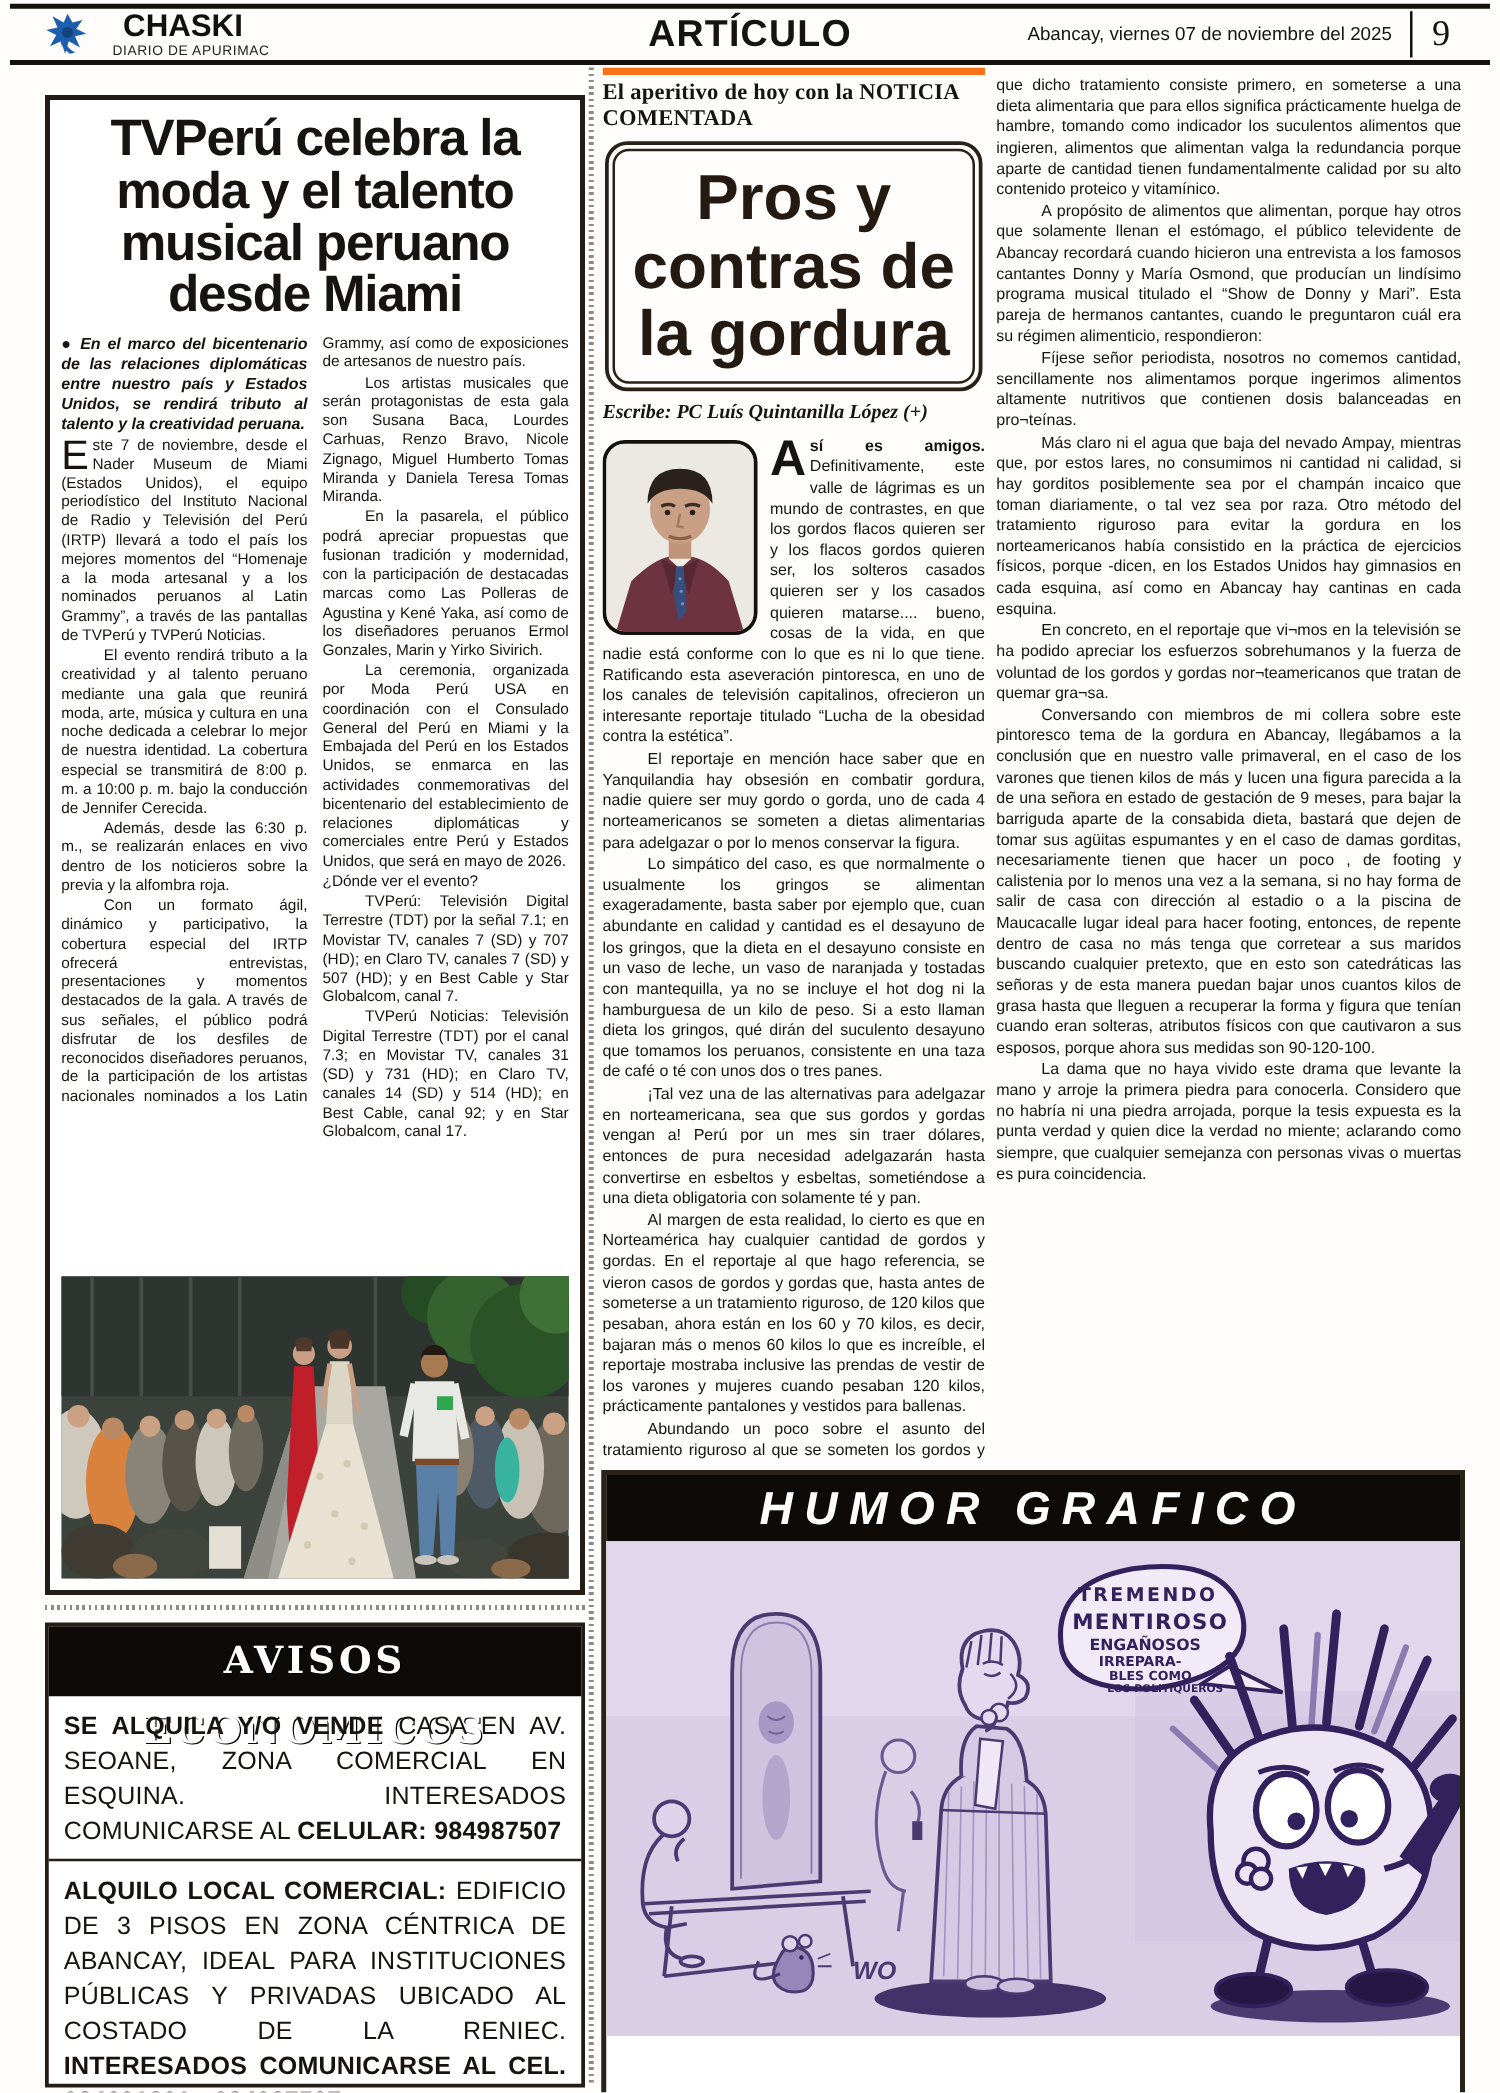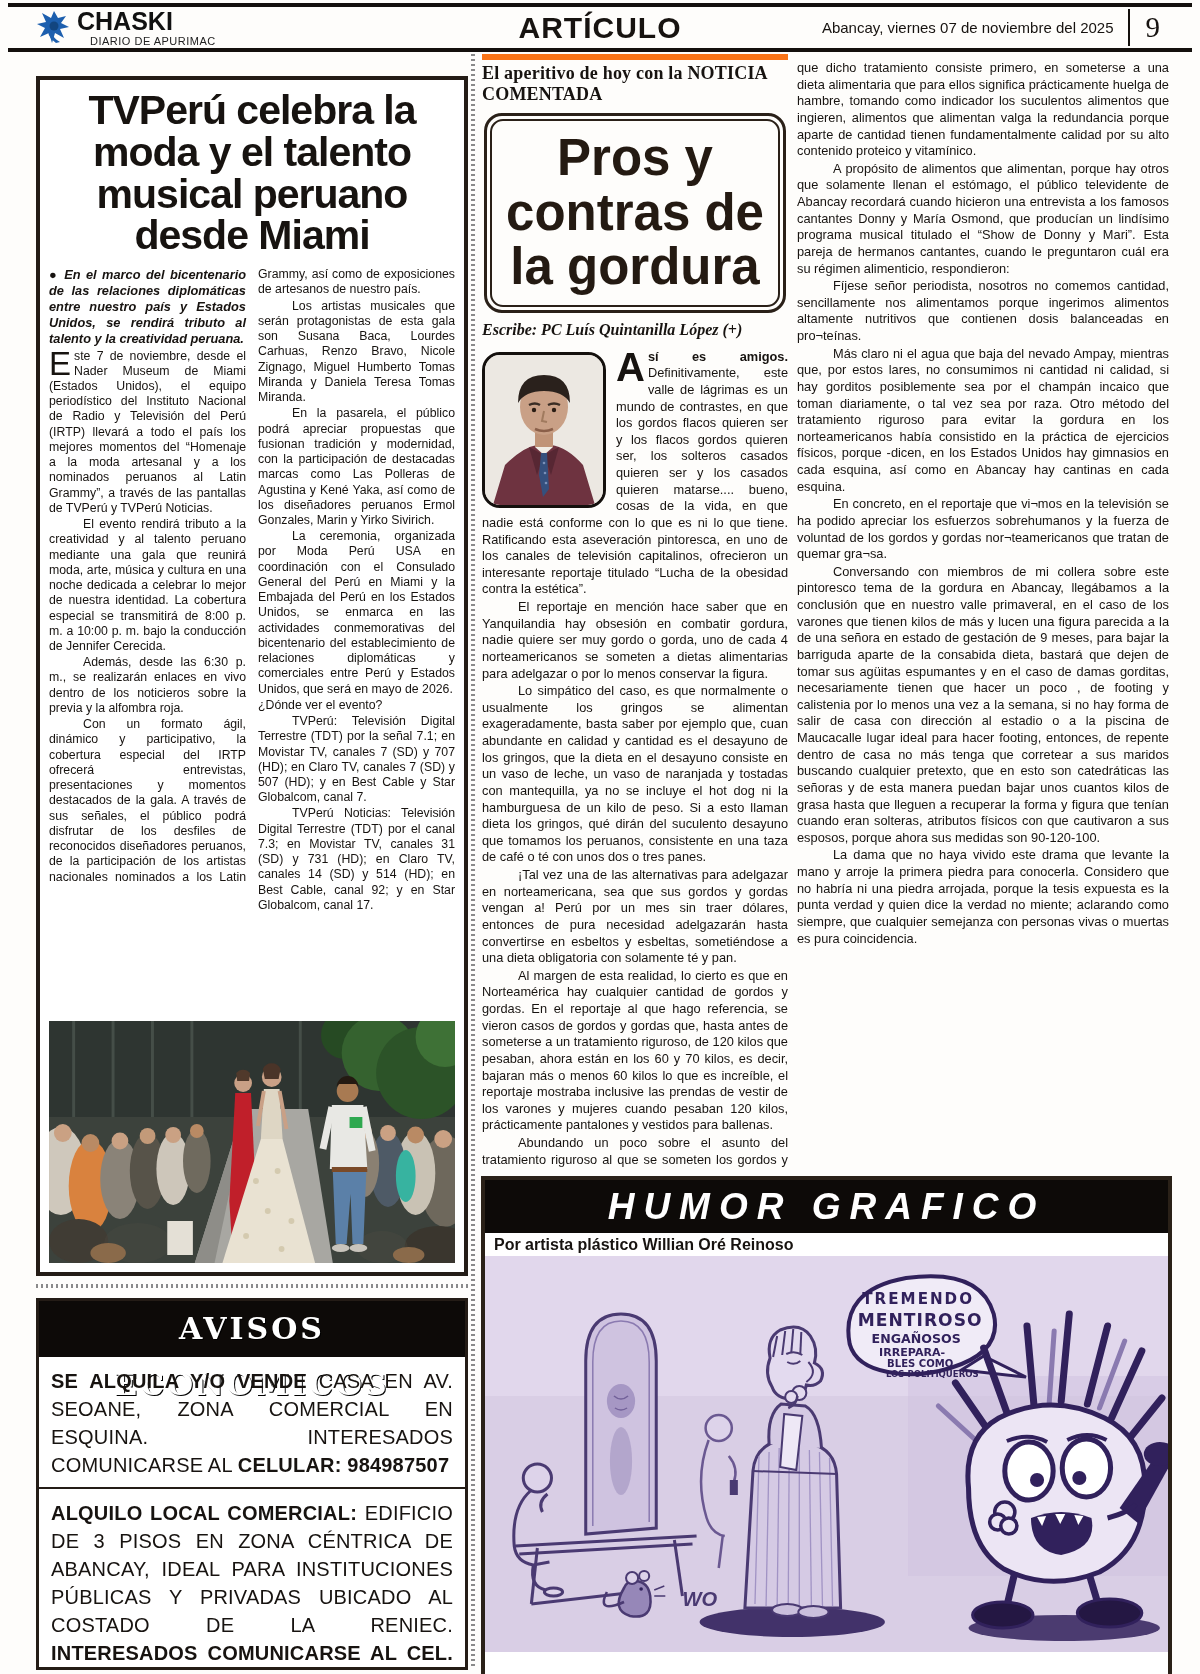--- a/index.html
+++ b/index.html
@@ -2,21 +2,21 @@
 <html><head>
 <meta charset="utf-8">
 <style>
   html,body{margin:0;padding:0;background:#ffffff;}
   .page{position:relative;width:1200px;height:1674px;background:#fefdfb;
         font-family:"Liberation Sans",sans-serif;color:#171310;overflow:hidden;}
 
   
   .topline{position:absolute;left:8px;right:8px;top:3px;height:4px;background:#14100d;}
   .header{position:absolute;left:8px;right:8px;top:7px;height:41px;border-bottom:4px solid #14100d;}
-  .brand{position:absolute;left:28px;top:2px;display:flex;align-items:center;gap:5px;}
+  .brand{position:absolute;left:28px;top:2px;display:flex;align-items:center;gap:5px;text-align:center;}
   .brand svg{display:block;}
   .brand-name{font-size:25px;font-weight:700;letter-spacing:0px;line-height:1;color:#111;}
   .brand-sub{font-size:11px;letter-spacing:.5px;color:#222;margin-top:1px;margin-left:13px;}
   .section-title{position:absolute;left:50%;top:4px;transform:translateX(-50%);
                  font-size:30px;font-weight:700;letter-spacing:1px;}
   .date-wrap{position:absolute;right:26px;top:0;height:100%;display:flex;align-items:center;}
   .dateline{font-size:15px;padding-right:14px;}
   .page-num{border-left:2px solid #14100d;padding:2px 6px 2px 16px;font-size:29px;
             font-family:"Liberation Serif",serif;}
 
@@ -260,21 +260,20 @@
       <b>SE ALQUILA Y/O VENDE</b><span> CASA EN AV. SEOANE, ZONA COMERCIAL EN ESQUINA. INTERESADOS COMUNICARSE AL </span><b>CELULAR: 984987507</b>
     </div>
     <hr class="ad-divider">
     <div class="ad">
       <b>ALQUILO LOCAL COMERCIAL:</b><span> EDIFICIO DE 3 PISOS EN  ZONA CÉNTRICA DE ABANCAY, IDEAL PARA INSTITUCIONES PÚBLICAS Y PRIVADAS UBICADO AL COSTADO DE LA RENIEC. </span><b>INTERESADOS COMUNICARSE AL CEL. 984601291 - 984987507</b><span>.</span>
     </div>
   </div>
 
   <div class="humor">
     <div class="humor-header">HUMOR GRAFICO</div>
-    <div class="humor-credit">Por artista plástico Willian Oré Reinoso</div>
     <div class="humor-art">
       <svg viewBox="0 0 678 396" preserveAspectRatio="none">
         <rect width="678" height="396" fill="#d9cee5"></rect>
         <rect x="0" y="0" width="678" height="140" fill="#e6ddf0" opacity="0.6"></rect>
         <rect x="420" y="120" width="258" height="200" fill="#cfc2e0" opacity="0.5"></rect>
 
         <g stroke="#4a3a72" stroke-width="3" fill="none">
           <path d="M30 290 L210 280"></path>
             <path d="M34 298 L206 288"></path>
           <path d="M52 292 L46 348"></path>

